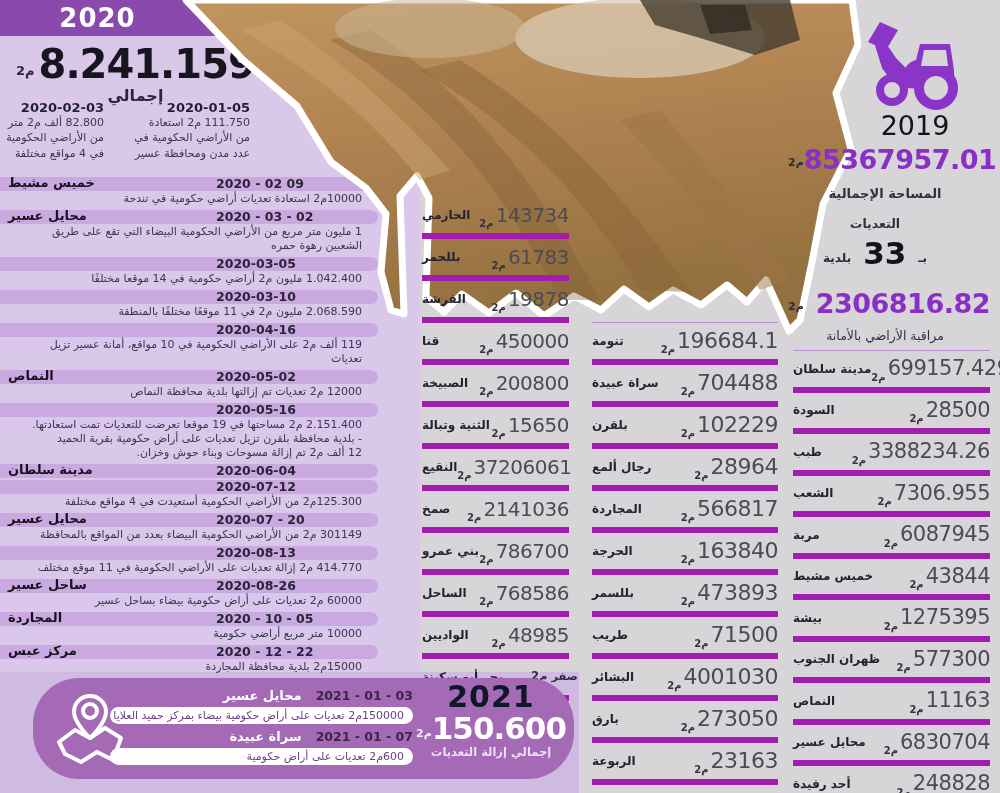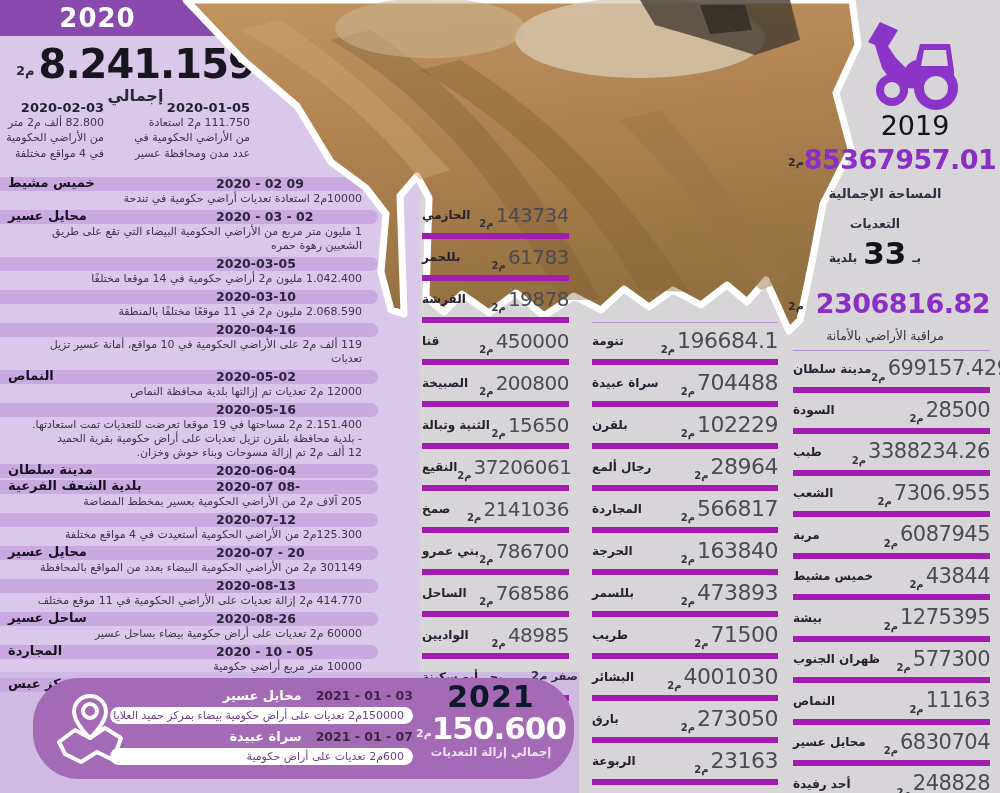--- a/index.html
+++ b/index.html
@@ -50,21 +50,21 @@
   
   .p19{position:absolute;z-index:4}
   .y19{left:855px;top:110px;width:120px;text-align:center;font-size:27px;font-weight:400;color:#15131a}
   .big19{left:788px;top:146px;width:202px;display:flex;align-items:flex-end}
   .big19 .unit,.mon .unit{font-size:11px;font-weight:bold;color:#2d2a38;direction:rtl;padding-bottom:4px}
   .big19 .num,.mon .num{margin-left:auto;font-size:27px;font-weight:800;color:#8a2fc6;letter-spacing:-0.5px;line-height:1}
   .lblA{left:800px;top:186px;width:170px;text-align:center;font-size:13px;font-weight:bold;color:#333040;direction:rtl}
   .lblB{left:810px;top:216px;width:130px;text-align:center;font-size:12.5px;font-weight:bold;color:#333040;direction:rtl}
   .count{left:800px;top:238px;width:150px;display:flex;justify-content:center;align-items:flex-end;direction:rtl}
   .count .sm{font-size:12px;font-weight:bold;color:#2b2838;padding-bottom:4px}
-  .count .bg{font-size:31px;font-weight:800;color:#15131a;line-height:1;margin:0 6px}
+  .count .bg{font-size:31px;font-weight:800;color:#15131a;line-height:1;margin:0 12px}
   .mon{left:788px;top:290px;width:202px;display:flex;align-items:flex-end}
   .mlabel{left:795px;top:328px;width:180px;text-align:center;font-size:12.5px;font-weight:normal;color:#333040;direction:rtl}
   
   .box21{position:absolute;left:33px;top:678px;width:541px;height:101px;background:#a46ab6;
     border-radius:46px;z-index:5}
   .b-line{position:absolute;left:112px;width:268px;display:flex;justify-content:flex-end;gap:14px;align-items:center}
   .b-place{font-size:13px;font-weight:bold;color:#fff;direction:rtl;white-space:nowrap}
   .b-date{font-size:12.5px;font-weight:bold;color:#3b2547;white-space:nowrap}
   .b-pill{position:absolute;left:77px;width:303px;height:17px;background:#fff;border-radius:9px;
     direction:rtl;text-align:right;font-size:11px;color:#6b3f85;line-height:17px;padding:0 9px;box-sizing:border-box;white-space:nowrap}
@@ -165,27 +165,20 @@
 12 ألف م2 تم إزالة مسوحات وبناء حوش وخزان.</div>
       </div>
       <div class="t-entry">
         <div class="t-bar">
           <span class="t-place">مدينة سلطان</span>
           <span class="t-date" dir="ltr">2020-06-04</span>
         </div>
       </div>
       <div class="t-entry">
         <div class="t-bar">
-          <span class="t-place">بلدية الشعف الفرعية</span>
-          <span class="t-date" dir="ltr">2020-07 08-</span>
-        </div>
-        <div class="t-desc">205 آلاف م2 من الأراضي الحكومية بعسير بمخطط المضاضة</div>
-      </div>
-      <div class="t-entry">
-        <div class="t-bar">
           <span class="t-place"></span>
           <span class="t-date" dir="ltr">2020-07-12</span>
         </div>
         <div class="t-desc">125.300م2 من الأراضي الحكومية أستعيدت في 4 مواقع مختلفة</div>
       </div>
       <div class="t-entry">
         <div class="t-bar">
           <span class="t-place">محايل عسير</span>
           <span class="t-date" dir="ltr">2020-07 - 20</span>
         </div>

